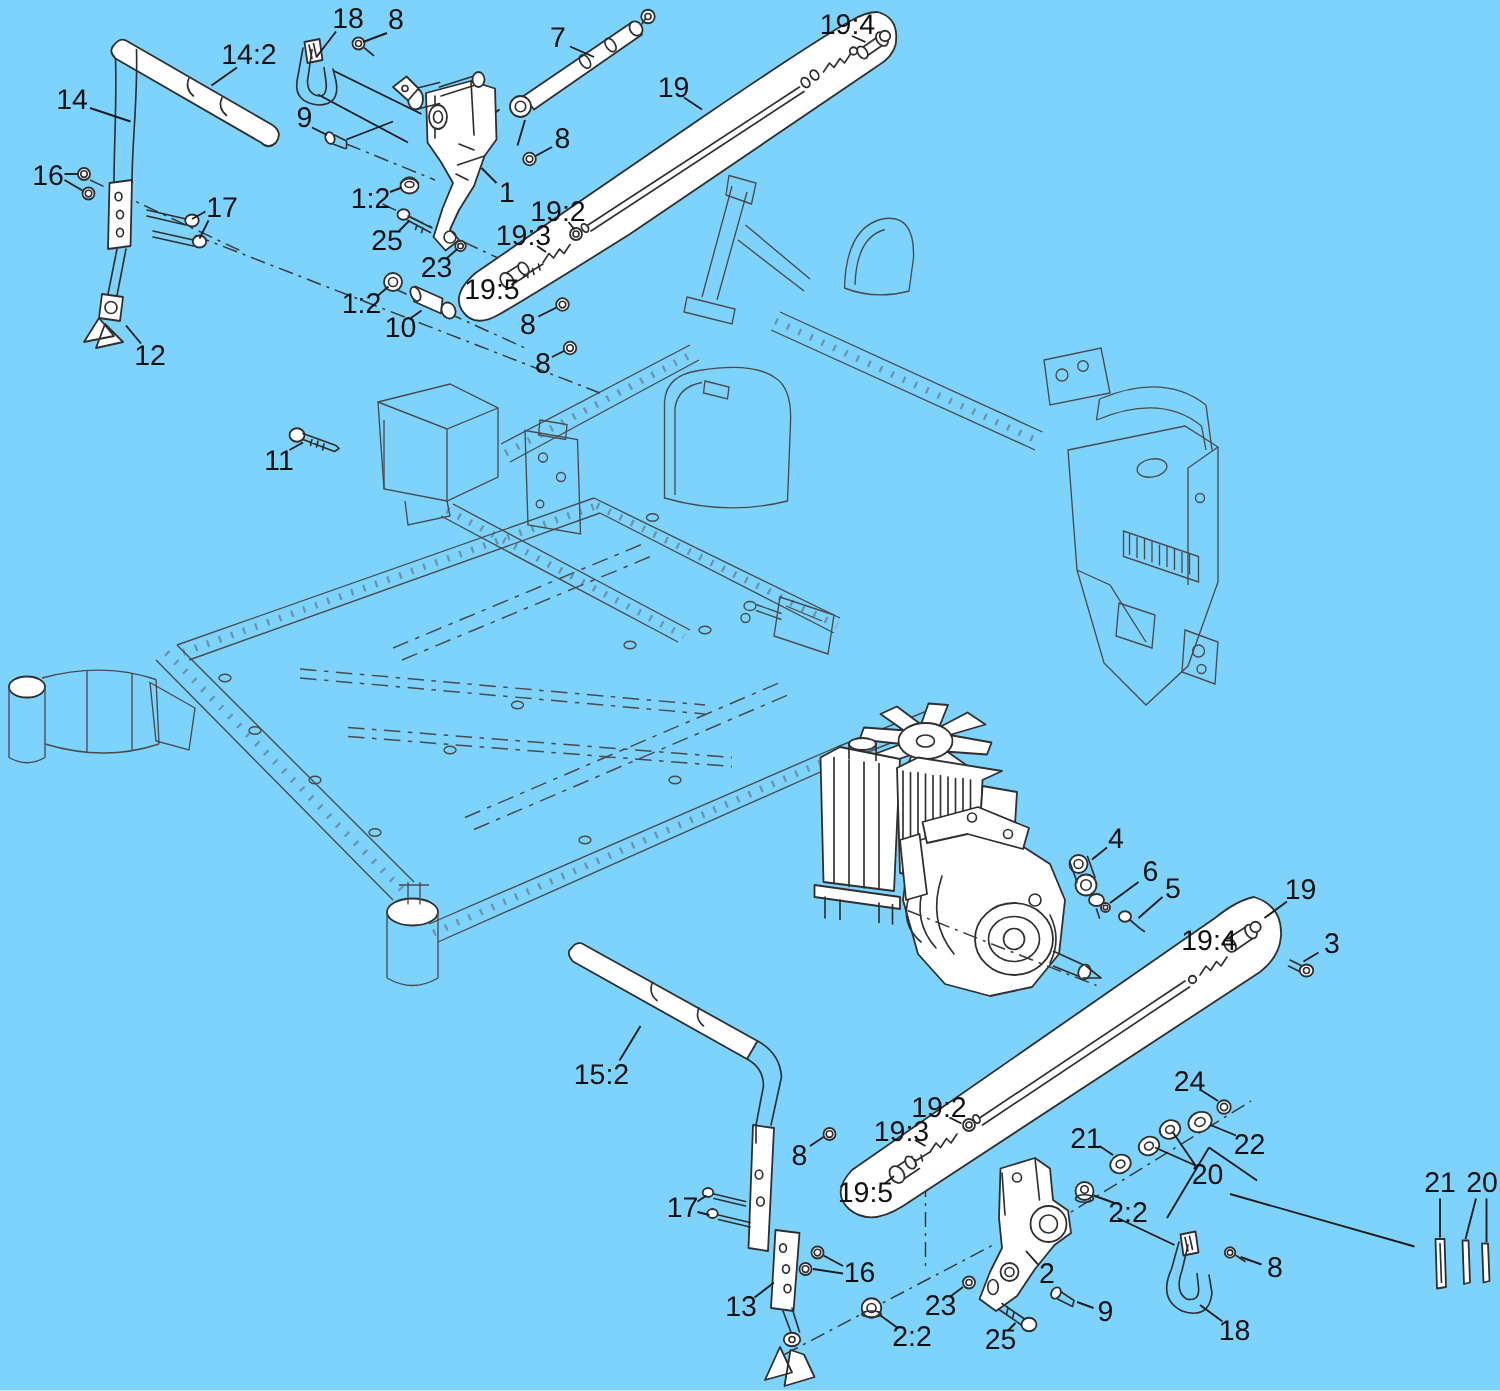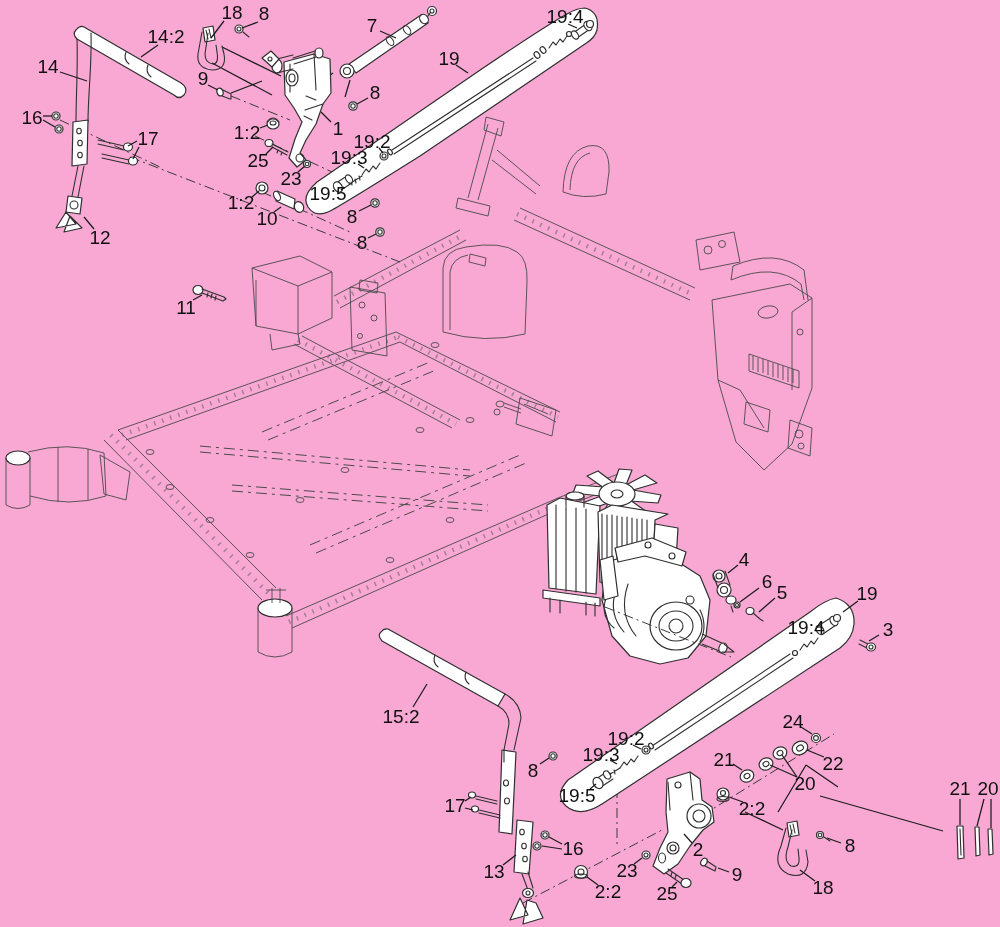--- a/index.html
+++ b/index.html
@@ -1,16 +1,16 @@
 <!DOCTYPE html>
 <html><head>
 <meta charset="utf-8">
 <style>
   html,body{margin:0;padding:0;background:#ffffff;}
-  #stage{width:1000px;height:927px;position:relative;background:#f9a8d4;overflow:hidden;}
+  #stage{width:1000px;height:927px;position:relative;background:#7dd3fc;overflow:hidden;}
   svg{display:block;}
   .ln{fill:none;stroke:#2f2f2f;stroke-width:1.1;stroke-linecap:round;stroke-linejoin:round;}
   .part{fill:#ffffff;stroke:#2f2f2f;stroke-width:1.2;stroke-linejoin:round;}
   .thin{fill:none;stroke:#4a4a4a;stroke-width:0.9;}
   .tick{fill:none;stroke:#555;stroke-width:4.5;stroke-dasharray:1.5 7;opacity:.5;}
   .dashl{fill:none;stroke:#4a4a4a;stroke-width:1;stroke-dasharray:11 5 3 5;}
   .cdot{fill:none;stroke:#3a3a3a;stroke-width:1;stroke-dasharray:10 4 2 4;}
   .leader{stroke:#1c1c1c;stroke-width:1.25;fill:none;}
   .callout{font-family:"Liberation Sans",sans-serif;font-size:19px;font-weight:500;fill:#101010;text-anchor:middle;}
 </style>

